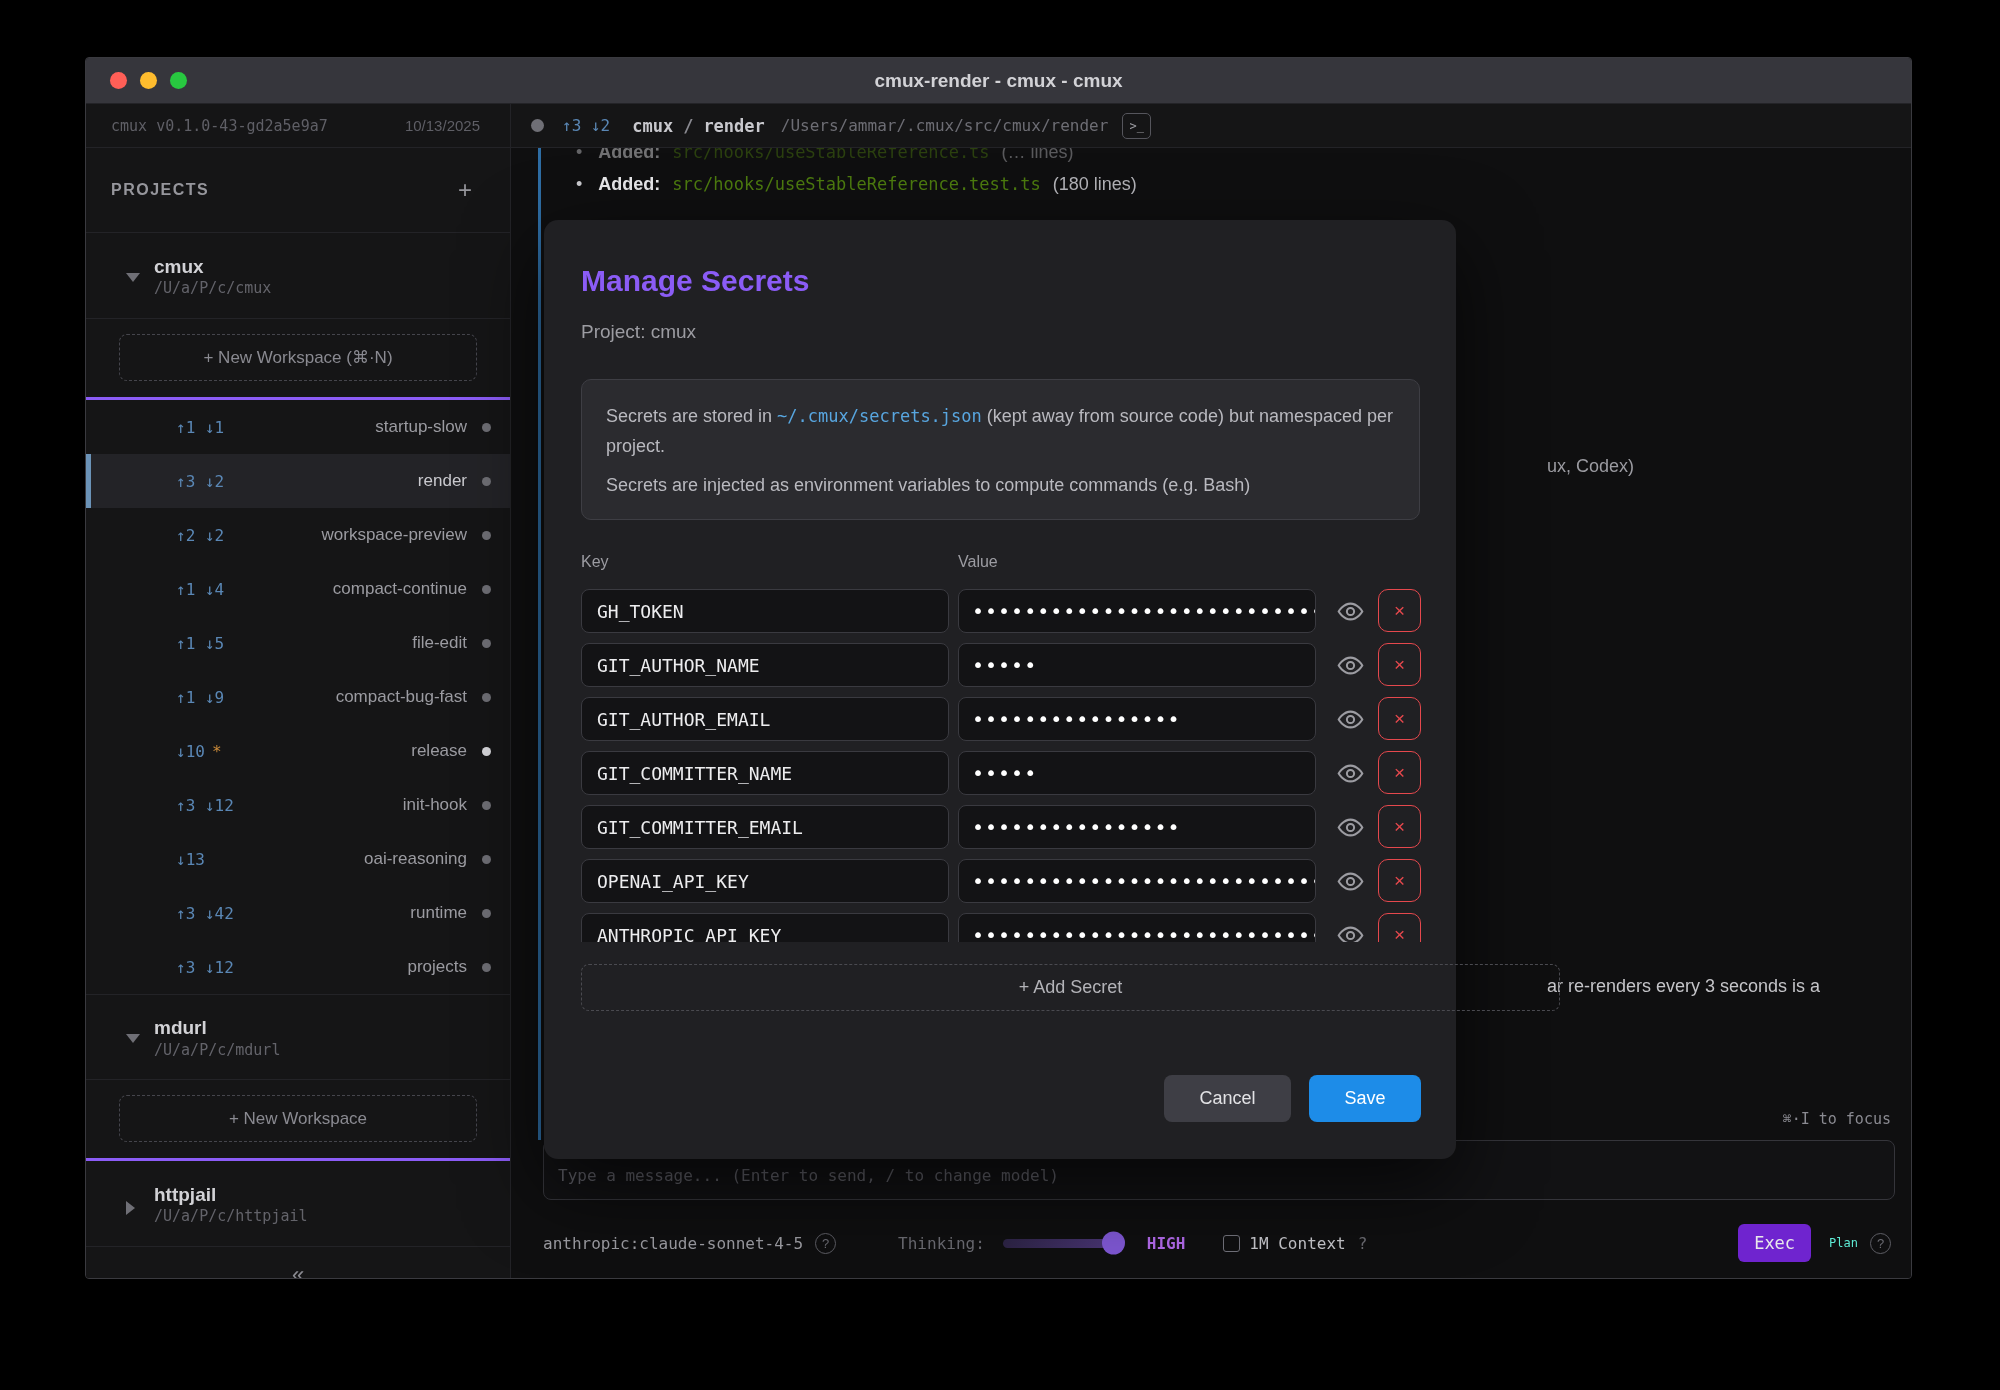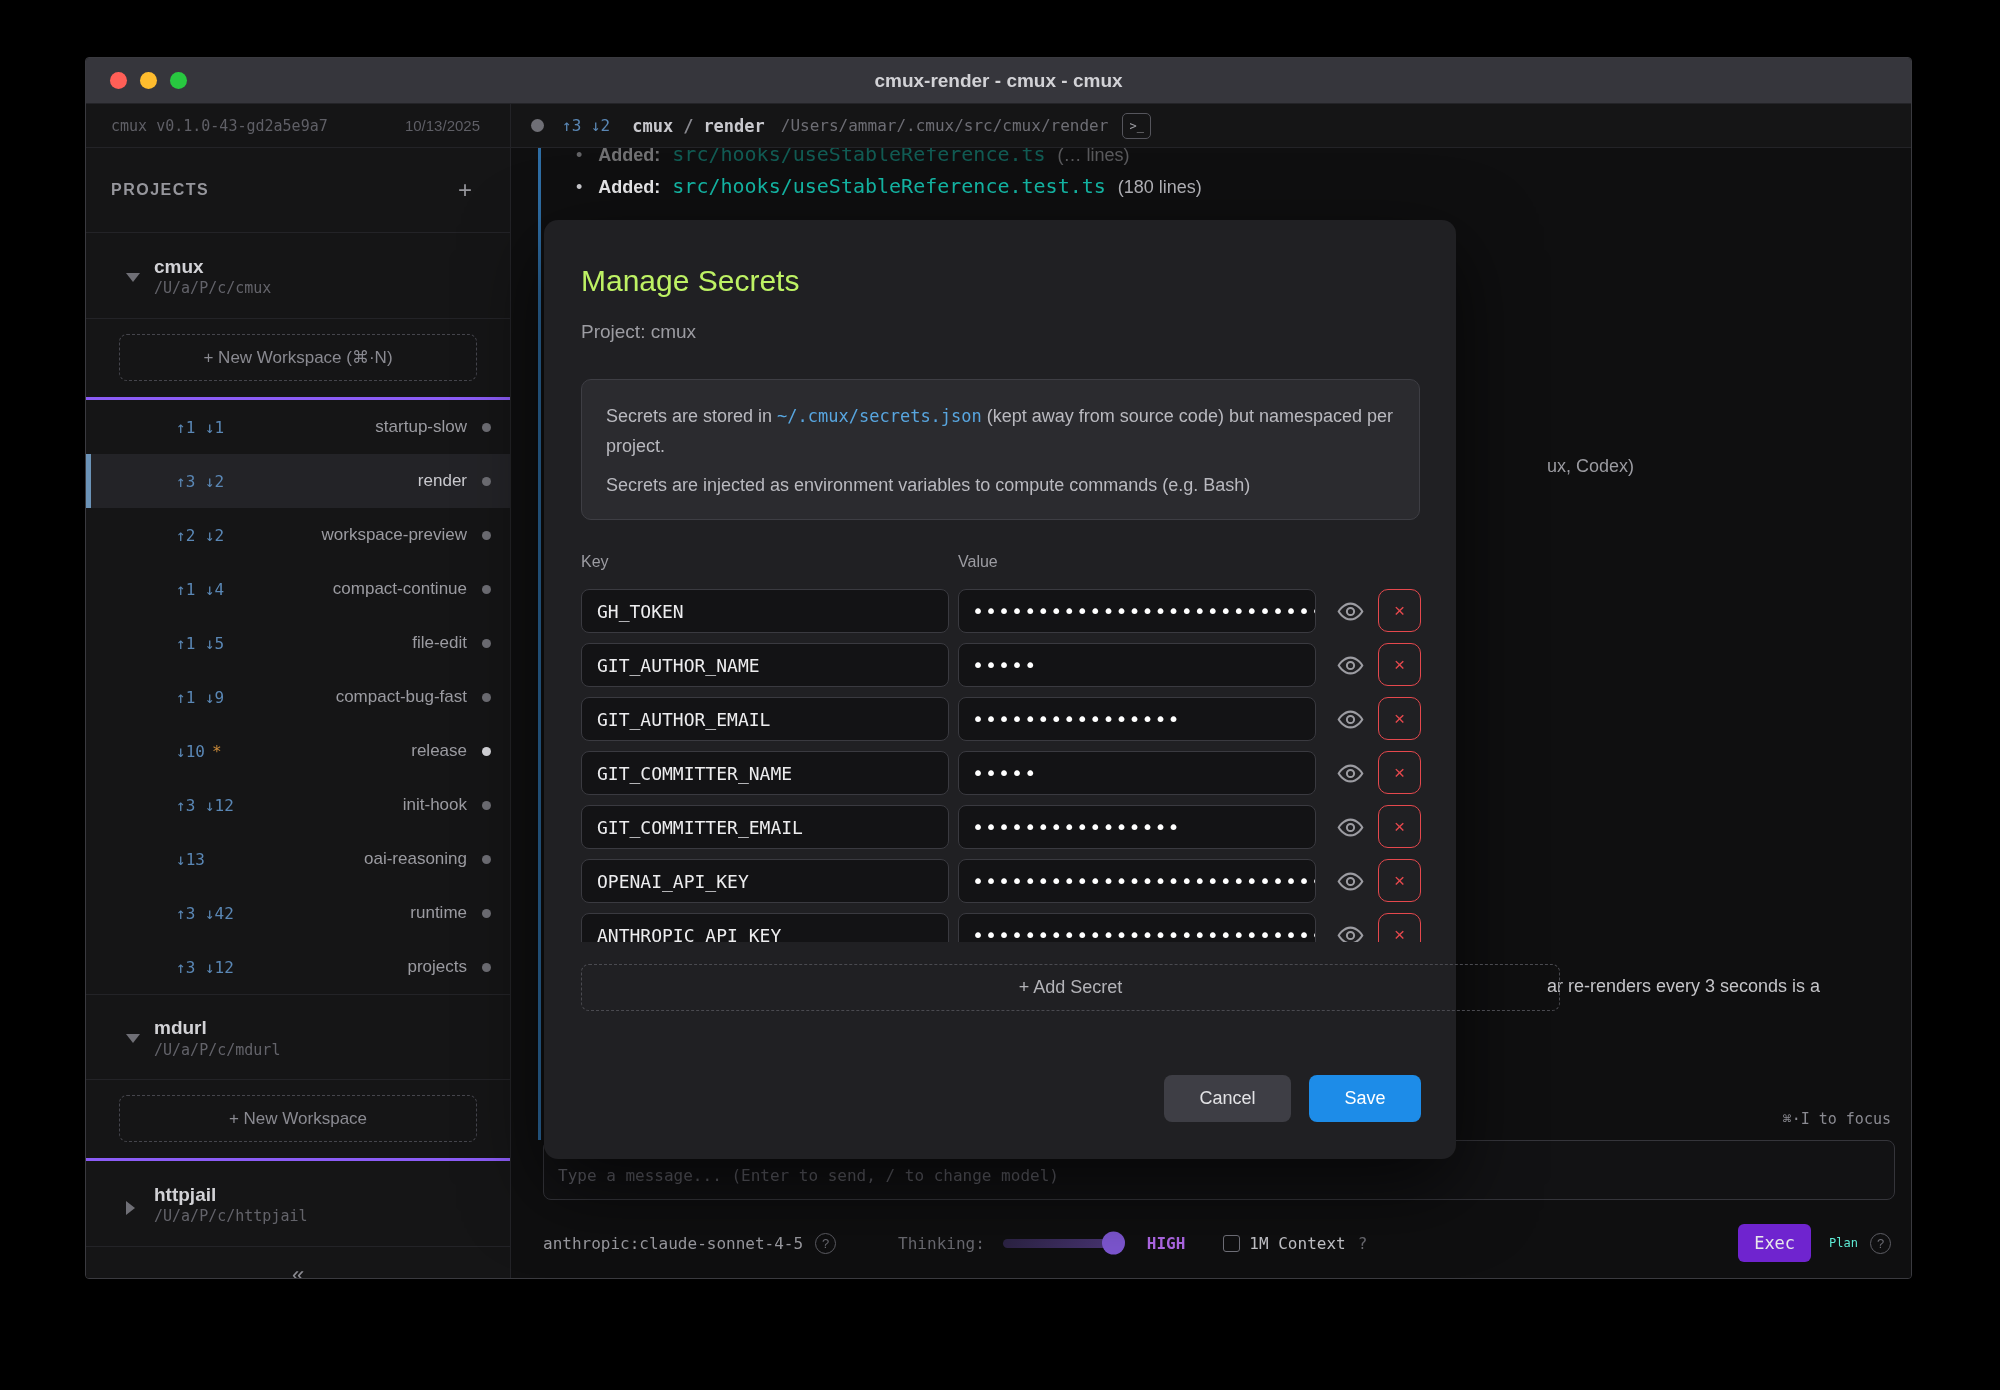--- a/index.html
+++ b/index.html
@@ -64,21 +64,21 @@
     color:#9b9ba1; font-size:12px; display:flex; align-items:center; justify-content:center; }
 
   
   .content { position:absolute; left:425px; right:0; top:90px; bottom:0; background:#0f0f10; overflow:hidden; }
   .pane-line { position:absolute; left:27px; top:0; width:3px; height:992px; background:#2e6da4; }
   .added-line { position:absolute; display:flex; align-items:baseline; white-space:nowrap; }
   .added-line.dim { left:65px; top:-6px; opacity:.45; }
   .added-line.main { left:65px; top:26px; }
   .al-bullet { color:#c9c9ce; font-size:18px; margin-right:16px; }
   .al-label { color:#e9e9eb; font-size:18px; font-weight:bold; margin-right:12px; }
-  .al-path { color:#14b8a6; font-size:20px; margin-right:12px; }
+  .al-path { color:#4d7c0f; font-size:17px; margin-right:12px; }
   .al-lines { color:#b4b4b9; font-size:18px; }
   .frag { position:absolute; white-space:nowrap; }
   .frag1 { left:1036px; top:308px; color:#9b9ba1; font-size:18px; }
   .frag2 { left:1036px; top:828px; color:#c4c4c8; font-size:18px; }
   .focus-hint { position:absolute; right:20px; top:962px; color:#8a8a91; font-size:15px; }
   .msg-input { position:absolute; left:32px; top:992px; width:1352px; height:60px; background:#121214;
     border:1px solid #35353b; border-radius:8px; color:#9b9ba1; font-size:16px; padding:10px 14px 0 14px;
     font-family:"DejaVu Sans Mono",monospace; outline:none; }
   .msg-input::placeholder { color:#62626a; }
 
@@ -99,21 +99,21 @@
   .st-ctx-q { color:#6b6b72; font-size:16px; margin-left:12px; }
   .st-spacer { flex:1; }
   .exec-btn { background:#6f24cf; color:#e8e8ea; border:none; border-radius:6px; height:38px;
     padding:0 16px; font-size:17px; font-family:"DejaVu Sans Mono",monospace; }
   .plan-btn { background:none; border:none; color:#5eead4; font-size:12px;
     font-family:"DejaVu Sans Mono",monospace; margin-left:18px; }
 
   
   .modal { position:absolute; left:458px; top:162px; width:912px; height:939px; background:#202023;
     border-radius:14px; box-shadow:0 28px 80px rgba(0,0,0,.65); z-index:50; }
-  .m-title { position:absolute; left:37px; top:44px; color:#bef264; font-size:30px; font-weight:normal; }
+  .m-title { position:absolute; left:37px; top:44px; color:#8b5cf6; font-size:30px; font-weight:bold; }
   .m-sub { position:absolute; left:37px; top:101px; color:#9c9ca2; font-size:19px; }
   .m-info { position:absolute; left:37px; top:159px; width:839px; height:141px; background:#2b2b2f;
     border:1px solid #3e3e44; border-radius:10px; padding:22px 24px; color:#b9b9bf; font-size:18px; line-height:1.65; }
   .m-info .code { color:#58a6e0; font-size:17px; }
   .m-info p + p { margin-top:10px; }
   .m-col-label { position:absolute; color:#9c9ca2; font-size:16px; top:333px; }
   .m-col-label.key { left:37px; } .m-col-label.val { left:414px; }
   .m-list { position:absolute; left:0; top:369px; width:100%; height:353px; overflow:hidden; }
   .secret-row { position:absolute; left:0; width:100%; height:44px; }
   .field { position:absolute; height:44px; background:#131315; border:1px solid #3a3a40; border-radius:8px; }

